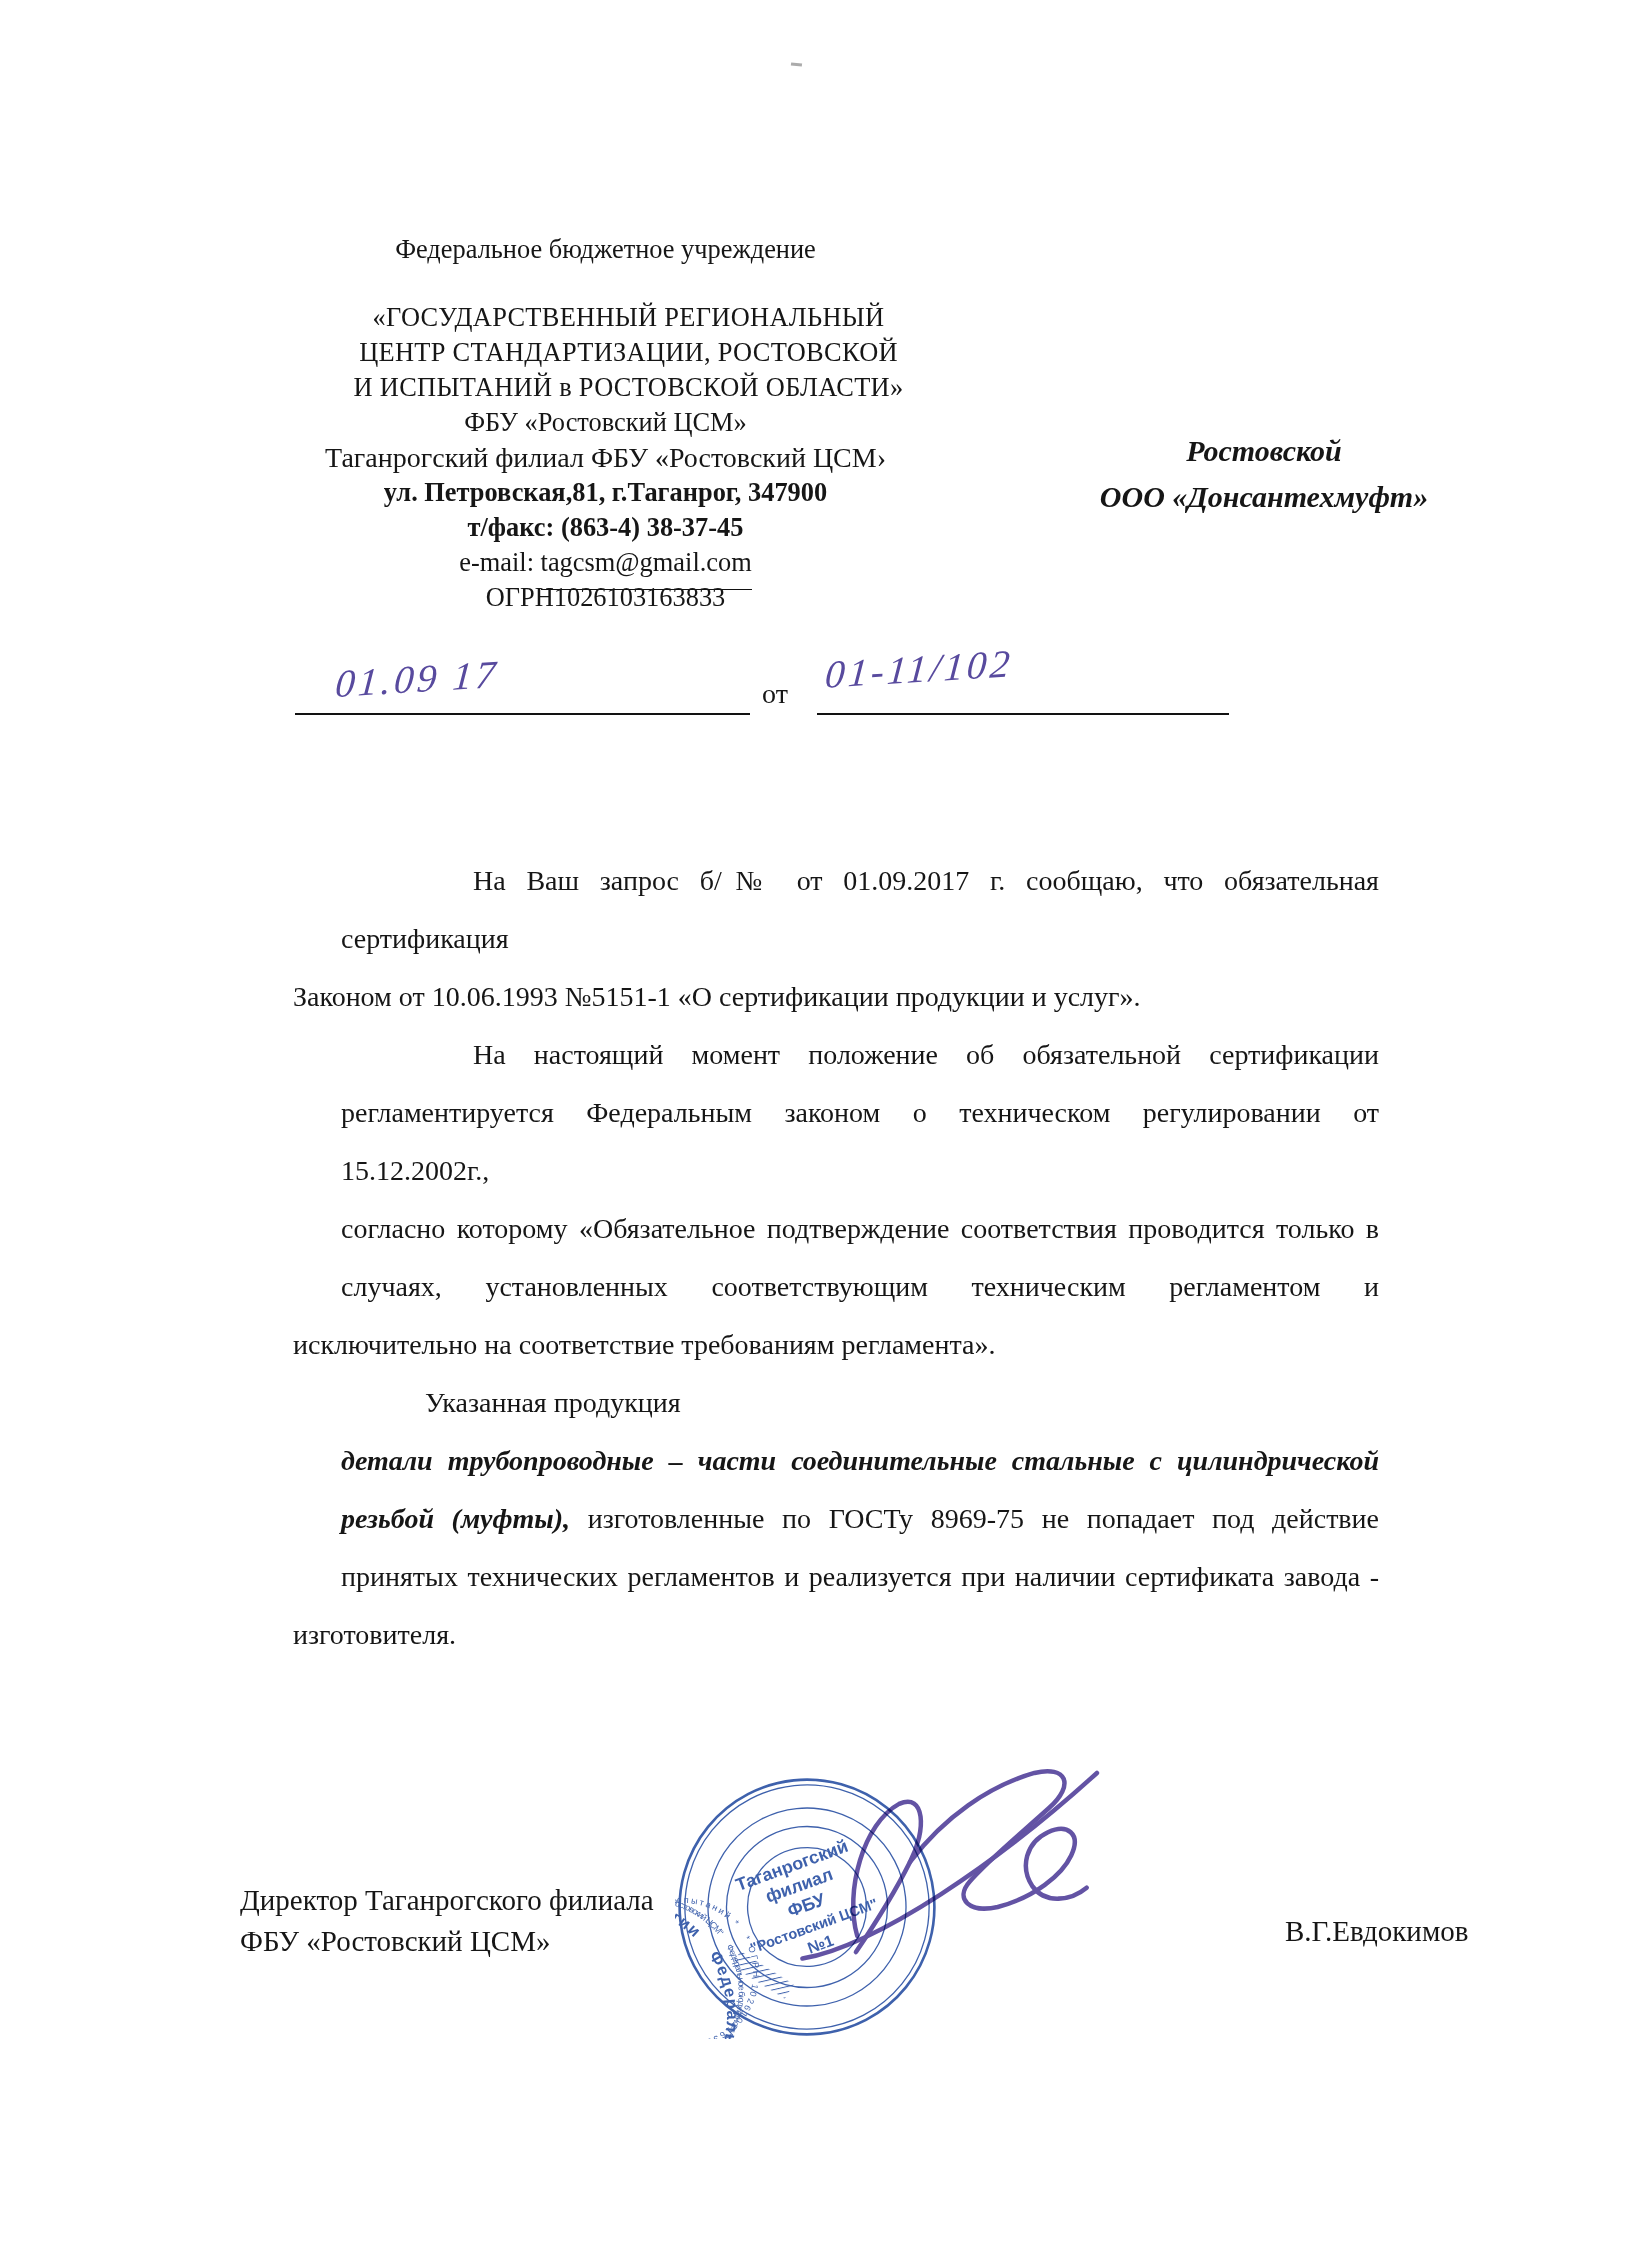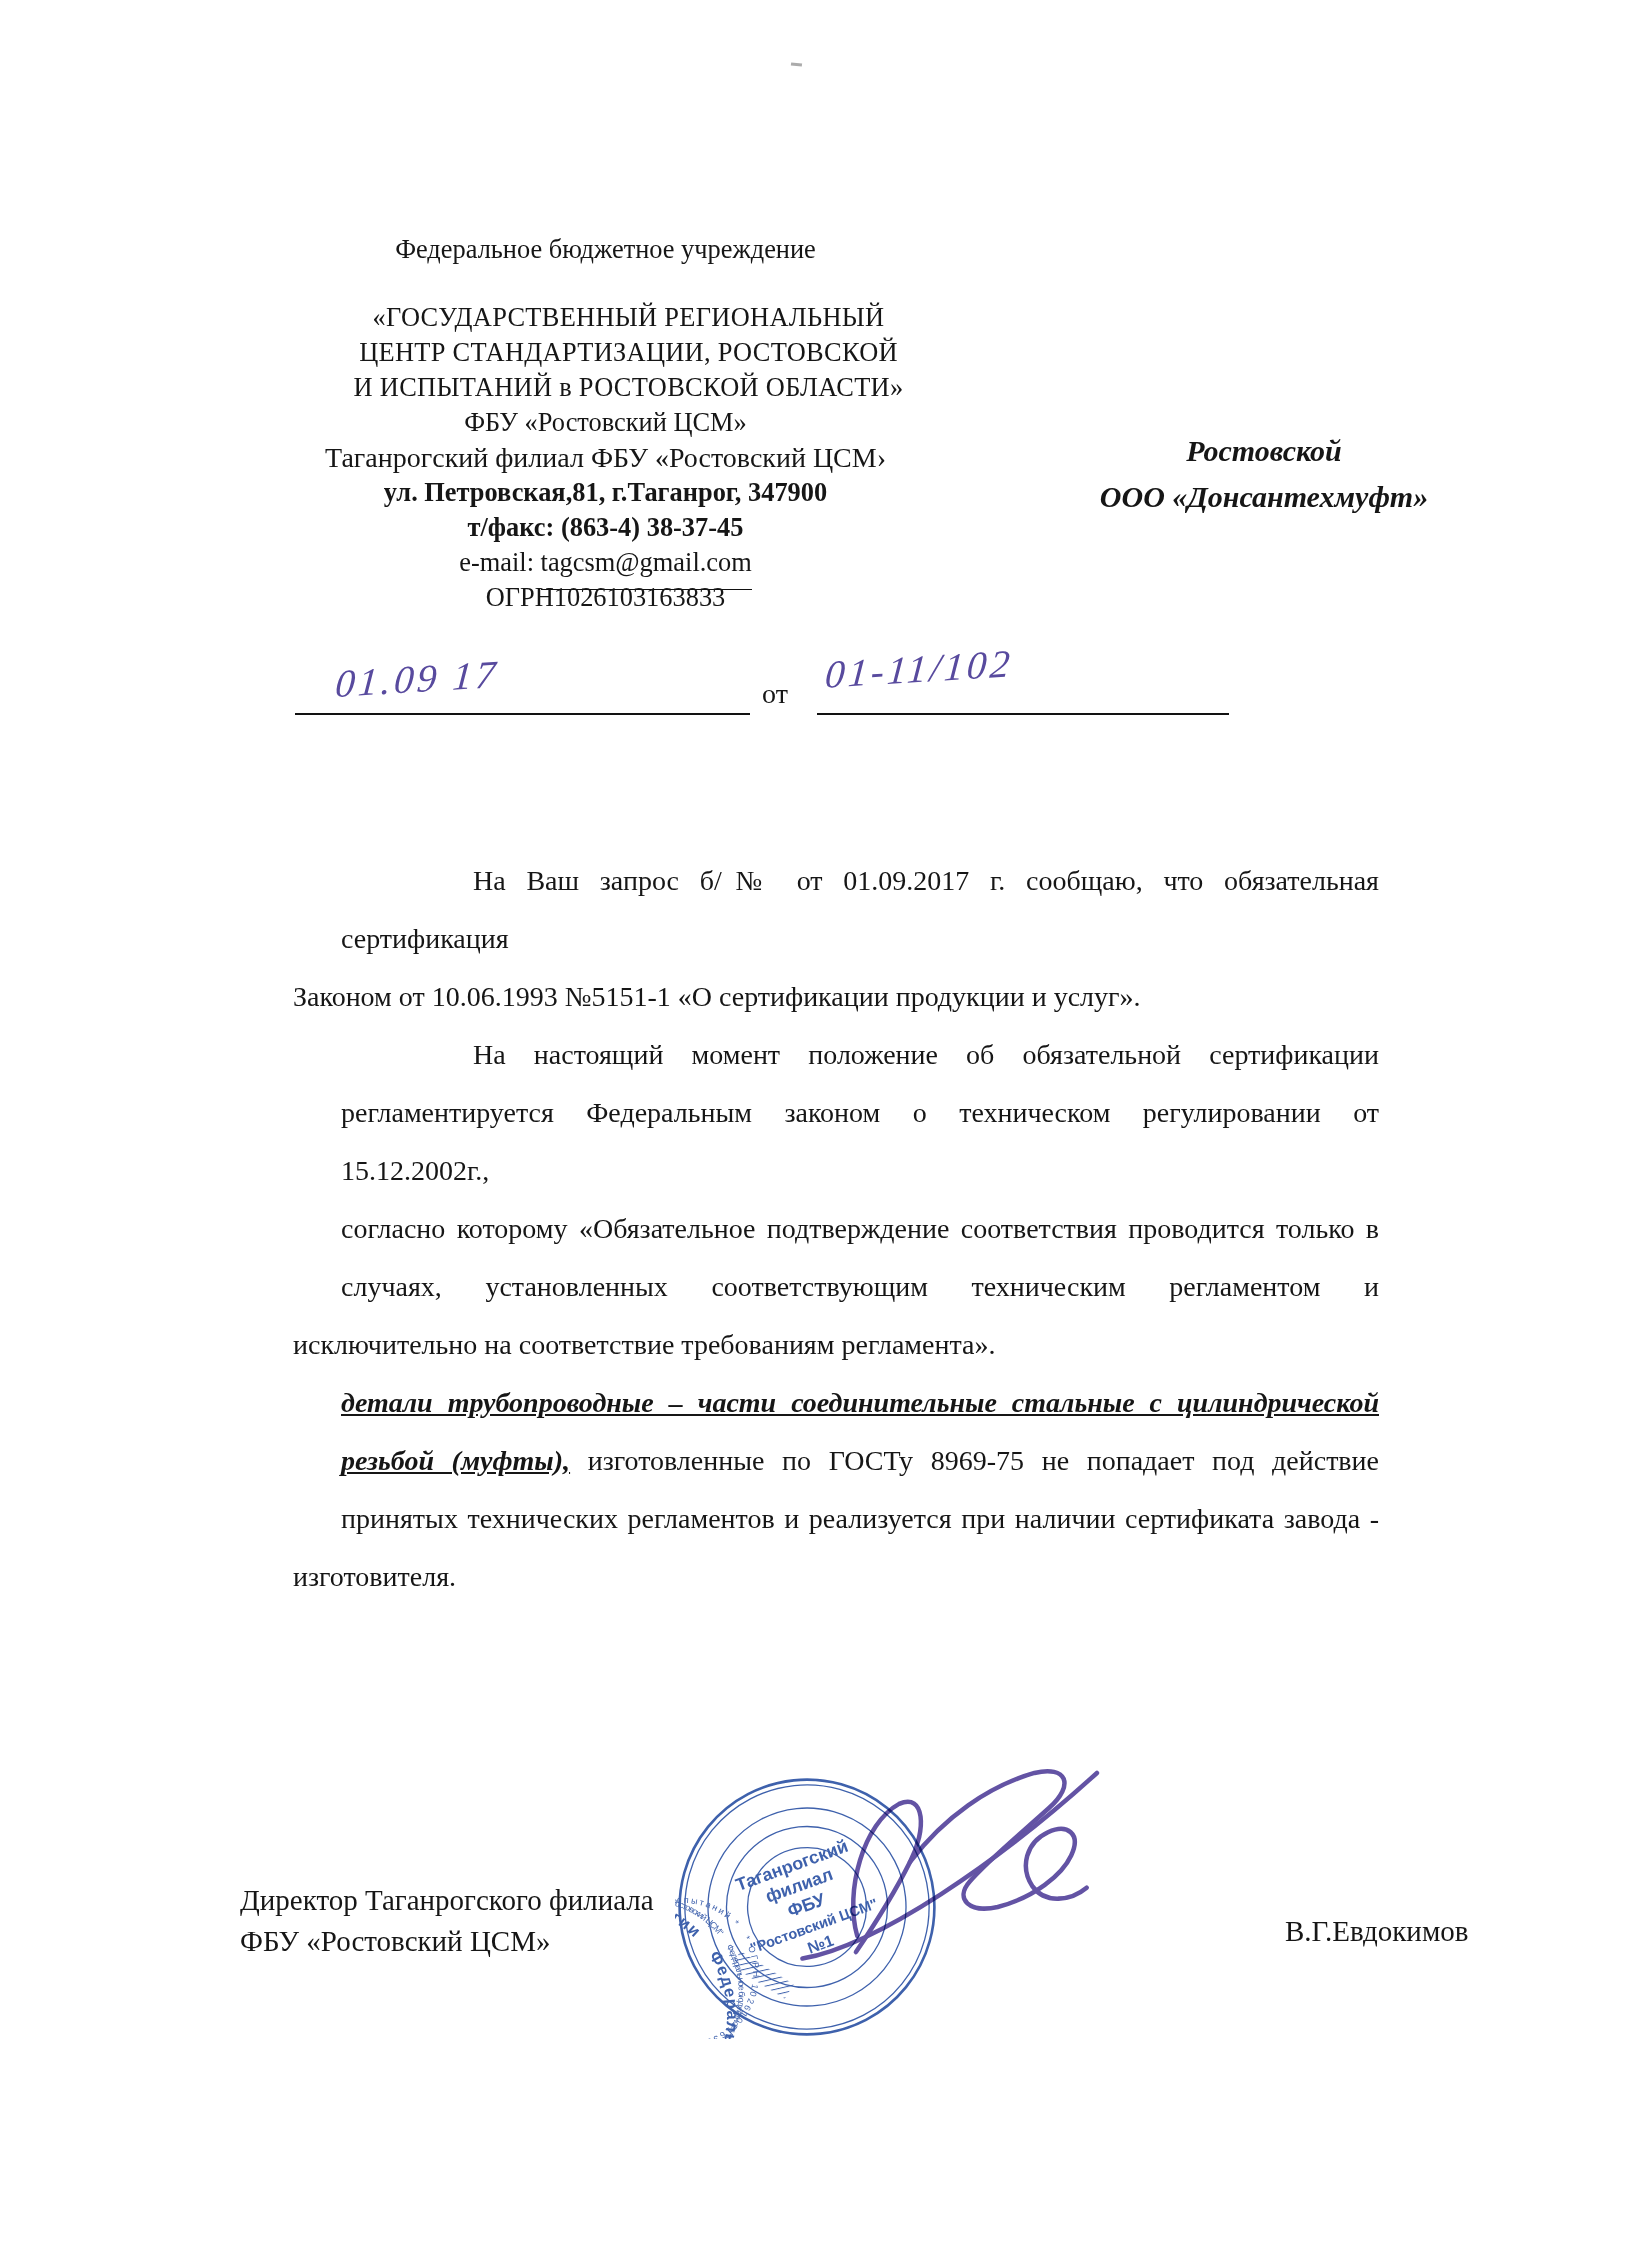--- a/index.html
+++ b/index.html
@@ -23,21 +23,21 @@
   
   .hand{font-style:italic;color:#584a9e;font-size:39px;letter-spacing:3.2px;
         transform:skewX(-8deg) rotate(-3.5deg);display:inline-block;white-space:nowrap;}
   .rule{border-top:2.6px solid #121212;height:0;}
   .ot{font-size:28px;}
   
   .body-text{left:293px;top:852px;width:1086px;font-size:28px;line-height:58px;}
   .bline{text-align:left;}
   .bline.j{text-align:justify;text-align-last:justify;margin-left:48px;}
   .bline.ind{text-indent:132px;}
-  .bi{font-weight:bold;font-style:italic;text-decoration:underline;}
+  .bi{font-weight:bold;font-style:italic;}
   
   .sig-pos{left:240px;top:1880px;font-size:29px;line-height:41px;}
   .sig-name{left:1285px;top:1915px;font-size:29px;}
   
   .stamp{left:675px;top:1775px;width:264px;height:264px;mix-blend-mode:multiply;opacity:.92;}
   .autograph{left:767px;top:1733px;width:348px;height:232px;mix-blend-mode:multiply;}
   .topdash{left:791px;top:63px;width:11px;height:2.6px;background:#666;opacity:.55;transform:rotate(6deg);}
 </style>
 </head>
 <body>
@@ -69,20 +69,21 @@
 <div class="abs rule" style="left:817px;top:713px;width:412px;"></div>
 
 <div class="abs body-text">
     <div class="bline j ind"><span>На Ваш запрос  б/№ от 01.09.2017 г. сообщаю, что обязательная сертификация</span></div>
     <div class="bline"><span>Законом от 10.06.1993 №5151-1 «О сертификации продукции и услуг».</span></div>
     <div class="bline j ind"><span>На настоящий момент положение об обязательной сертификации</span></div>
     <div class="bline j"><span>регламентируется Федеральным законом о техническом регулировании от 15.12.2002г.,</span></div>
     <div class="bline j"><span>согласно которому «Обязательное подтверждение соответствия проводится только в</span></div>
     <div class="bline j"><span>случаях, установленных соответствующим техническим регламентом и</span></div>
     <div class="bline"><span>исключительно на соответствие требованиям регламента».</span></div>
+    <div class="bline ind"><span>Указанная продукция</span></div>
     <div class="bline j"><span class="bi">детали трубопроводные – части соединительные стальные с цилиндрической</span></div>
     <div class="bline j"><span class="bi">резьбой (муфты),</span><span> изготовленные по ГОСТу 8969-75 не попадает под действие</span></div>
     <div class="bline j"><span>принятых технических регламентов и реализуется при наличии сертификата завода -</span></div>
     <div class="bline"><span>изготовителя.</span></div>
   </div>
 
 <div class="abs sig-pos">
   <div>Директор Таганрогского филиала</div>
   <div>ФБУ «Ростовский ЦСМ»</div>
 </div>

